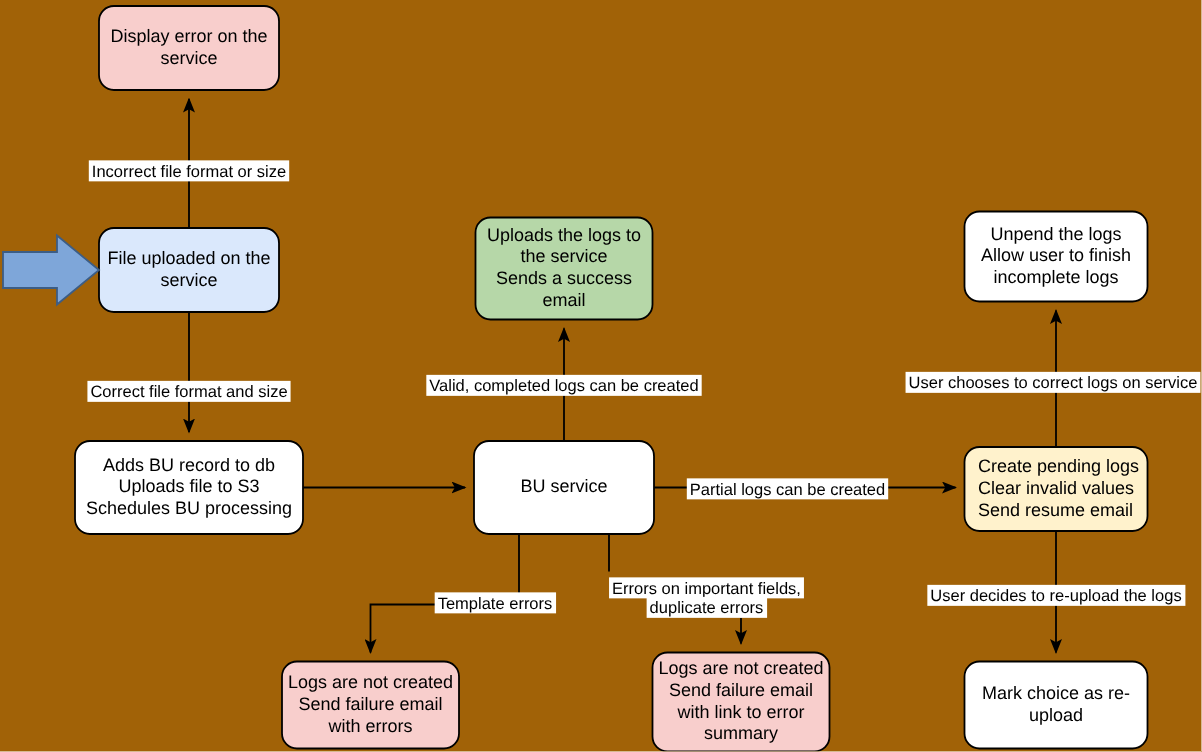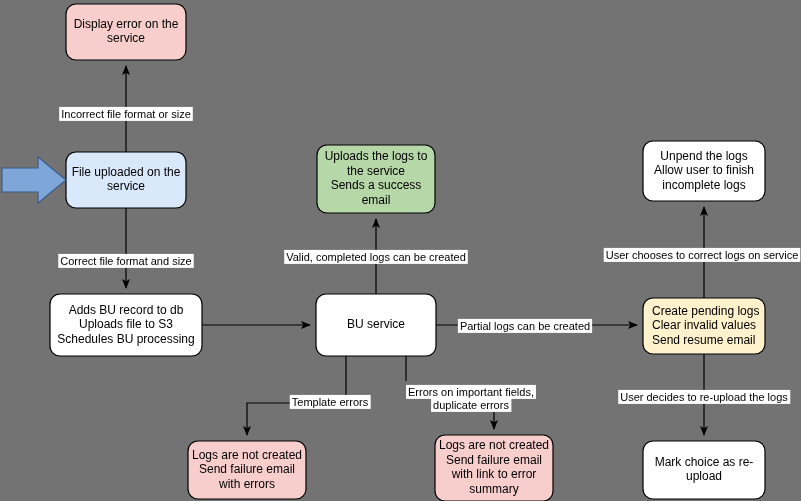--- a/index.html
+++ b/index.html
@@ -4,21 +4,21 @@
 <style>
   html, body {
     margin: 0;
     padding: 0;
     background: #ffffff;
   }
   #canvas {
     position: relative;
     width: 801px;
     height: 501px;
-    background: #737373;
+    background: #a16207;
     font-family: "Liberation Sans", sans-serif;
     overflow: hidden;
   }
   svg#diagram {
     position: absolute;
     top: 0;
     left: 0;
     width: 801px;
     height: 501px;
   }

